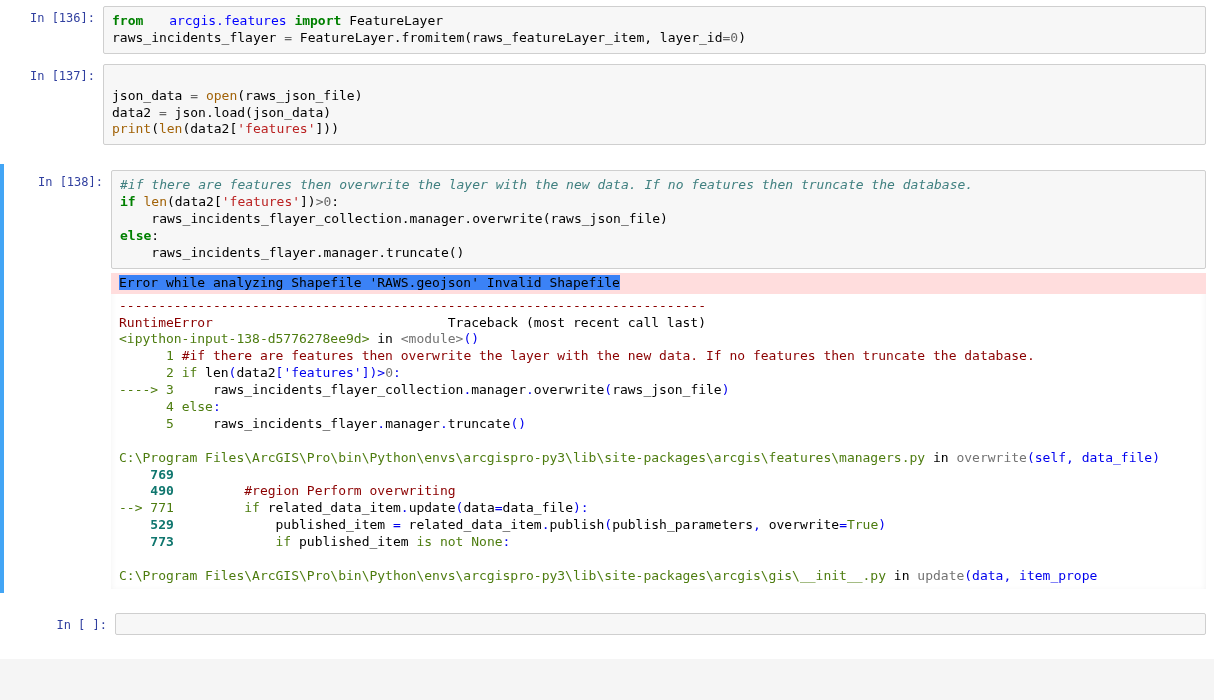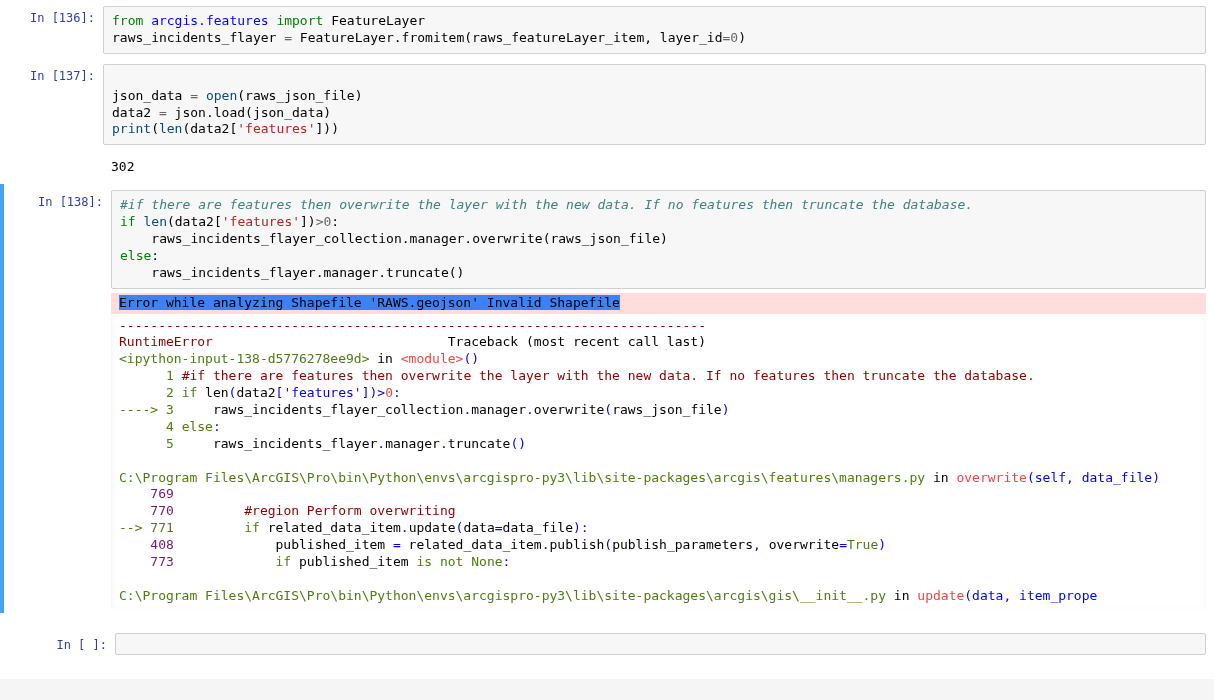--- a/index.html
+++ b/index.html
@@ -64,32 +64,32 @@
     position: relative;
   }
   .output_scroll::-webkit-scrollbar { width: 14px; background: #f0f0f0; }
   .output_scroll::-webkit-scrollbar-thumb { background: #c1c1c1; border-radius: 2px; }
   .output_error {
     background: #fdd;
     color: #000;
     padding: 2px 8px;
   }
   
-  .k  { color: #008000; font-weight: normal; }     
-  .nn { color: #0000FF; }
+  .k  { color: #008000; font-weight: bold; }     
+  .nn { color: #0000FF; margin-left: 18px; }
   .s  { color: #BA2121; }     
   .c  { color: #408080; font-style: italic; }
-  .nb { color: #0c4a6e; }    
+  .nb { color: #a16207; }    
   .o  { color: #666666; }
   .mi { color: #666666; }
   
   .ansi-red         { color: #8B0000; }
-  .ansi-cyan        { color: #ef4444; }
+  .ansi-cyan        { color: #737373; }
   .ansi-green       { color: #4d7c0f; }
-  .ansi-green-intense { color: #701a75; font-weight: normal; }
+  .ansi-green-intense { color: #0f766e; font-weight: bold; }
   .ansi-blue        { color: #0000ee; }
   .hl-selection { background: #3b82f6; }
 </style>
 </head>
 <body>
 
 <div class="notebook">
 
   <div class="cell">
     <div class="prompt">In [136]:</div>
@@ -104,23 +104,20 @@
     <div class="cell-body">
       <div class="input_area">
 json_data <span class="o">=</span> <span class="nb">open</span>(raws_json_file)
 data2 <span class="o">=</span> json.load(json_data)
 <span class="nb">print</span>(<span class="nb">len</span>(data2[<span class="s">'features'</span>]))</div>
     </div>
   </div>
 
   <div class="cell">
     <div class="prompt"></div>
-    <div class="cell-body">
-      <div class="output_area">302</div>
-    </div>
   </div>
 
   <div class="cell selected">
     <div class="prompt">In [138]:</div>
     <div class="cell-body">
       <div class="input_area"><span class="c">#if there are features then overwrite the layer with the new data. If no features then truncate the database.</span>
 <span class="k">if</span> <span class="nb">len</span>(data2[<span class="s">'features'</span>])<span class="o">&gt;</span><span class="mi">0</span>:
     raws_incidents_flayer_collection.manager.overwrite(raws_json_file)
 <span class="k">else</span>:
     raws_incidents_flayer.manager.truncate()</div>
@@ -136,23 +133,23 @@
 <span class="ansi-red">RuntimeError</span>                              Traceback (most recent call last)
 <span class="ansi-green">&lt;ipython-input-138-d5776278ee9d&gt;</span> in <span class="ansi-cyan">&lt;module&gt;</span><span class="ansi-blue">()</span>
 <span class="ansi-green">      1</span> <span class="ansi-red">#if there are features then overwrite the layer with the new data. If no features then truncate the database.</span>
 <span class="ansi-green">      2</span> <span class="ansi-green">if</span> len<span class="ansi-blue">(</span>data2<span class="ansi-blue">[</span><span class="ansi-blue">'features'</span><span class="ansi-blue">]</span><span class="ansi-blue">)</span><span class="ansi-blue">&gt;</span><span class="ansi-cyan">0</span><span class="ansi-blue">:</span>
 <span class="ansi-green">----&gt; 3</span>     raws_incidents_flayer_collection<span class="ansi-blue">.</span>manager<span class="ansi-blue">.</span>overwrite<span class="ansi-blue">(</span>raws_json_file<span class="ansi-blue">)</span>
 <span class="ansi-green">      4</span> <span class="ansi-green">else</span><span class="ansi-blue">:</span>
 <span class="ansi-green">      5</span>     raws_incidents_flayer<span class="ansi-blue">.</span>manager<span class="ansi-blue">.</span>truncate<span class="ansi-blue">(</span><span class="ansi-blue">)</span>
 
 <span class="ansi-green">C:\Program Files\ArcGIS\Pro\bin\Python\envs\arcgispro-py3\lib\site-packages\arcgis\features\managers.py</span> in <span class="ansi-cyan">overwrite</span><span class="ansi-blue">(self, data_file)</span>
 <span class="ansi-green-intense">    769</span> 
-<span class="ansi-green-intense">    770</span>         <span class="ansi-red">#region Perform overwriting</span>
+<span class="ansi-green-intense">    490</span>         <span class="ansi-red">#region Perform overwriting</span>
 <span class="ansi-green">--&gt; 771</span>         <span class="ansi-green">if</span> related_data_item<span class="ansi-blue">.</span>update<span class="ansi-blue">(</span>data<span class="ansi-blue">=</span>data_file<span class="ansi-blue">)</span><span class="ansi-blue">:</span>
-<span class="ansi-green-intense">    408</span>             published_item <span class="ansi-blue">=</span> related_data_item<span class="ansi-blue">.</span>publish<span class="ansi-blue">(</span>publish_parameters<span class="ansi-blue">,</span> overwrite<span class="ansi-blue">=</span><span class="ansi-green">True</span><span class="ansi-blue">)</span>
+<span class="ansi-green-intense">    529</span>             published_item <span class="ansi-blue">=</span> related_data_item<span class="ansi-blue">.</span>publish<span class="ansi-blue">(</span>publish_parameters<span class="ansi-blue">,</span> overwrite<span class="ansi-blue">=</span><span class="ansi-green">True</span><span class="ansi-blue">)</span>
 <span class="ansi-green-intense">    773</span>             <span class="ansi-green">if</span> published_item <span class="ansi-green">is</span> <span class="ansi-green">not</span> <span class="ansi-green">None</span><span class="ansi-blue">:</span>
 
 <span class="ansi-green">C:\Program Files\ArcGIS\Pro\bin\Python\envs\arcgispro-py3\lib\site-packages\arcgis\gis\__init__.py</span> in <span class="ansi-cyan">update</span><span class="ansi-blue">(data, item_prope</span></div>
       </div>
     </div>
   </div>
 
   <div class="cell" style="margin-top:14px;padding-left:20px;">
     <div class="prompt">In [ ]:</div>
     <div class="cell-body">

